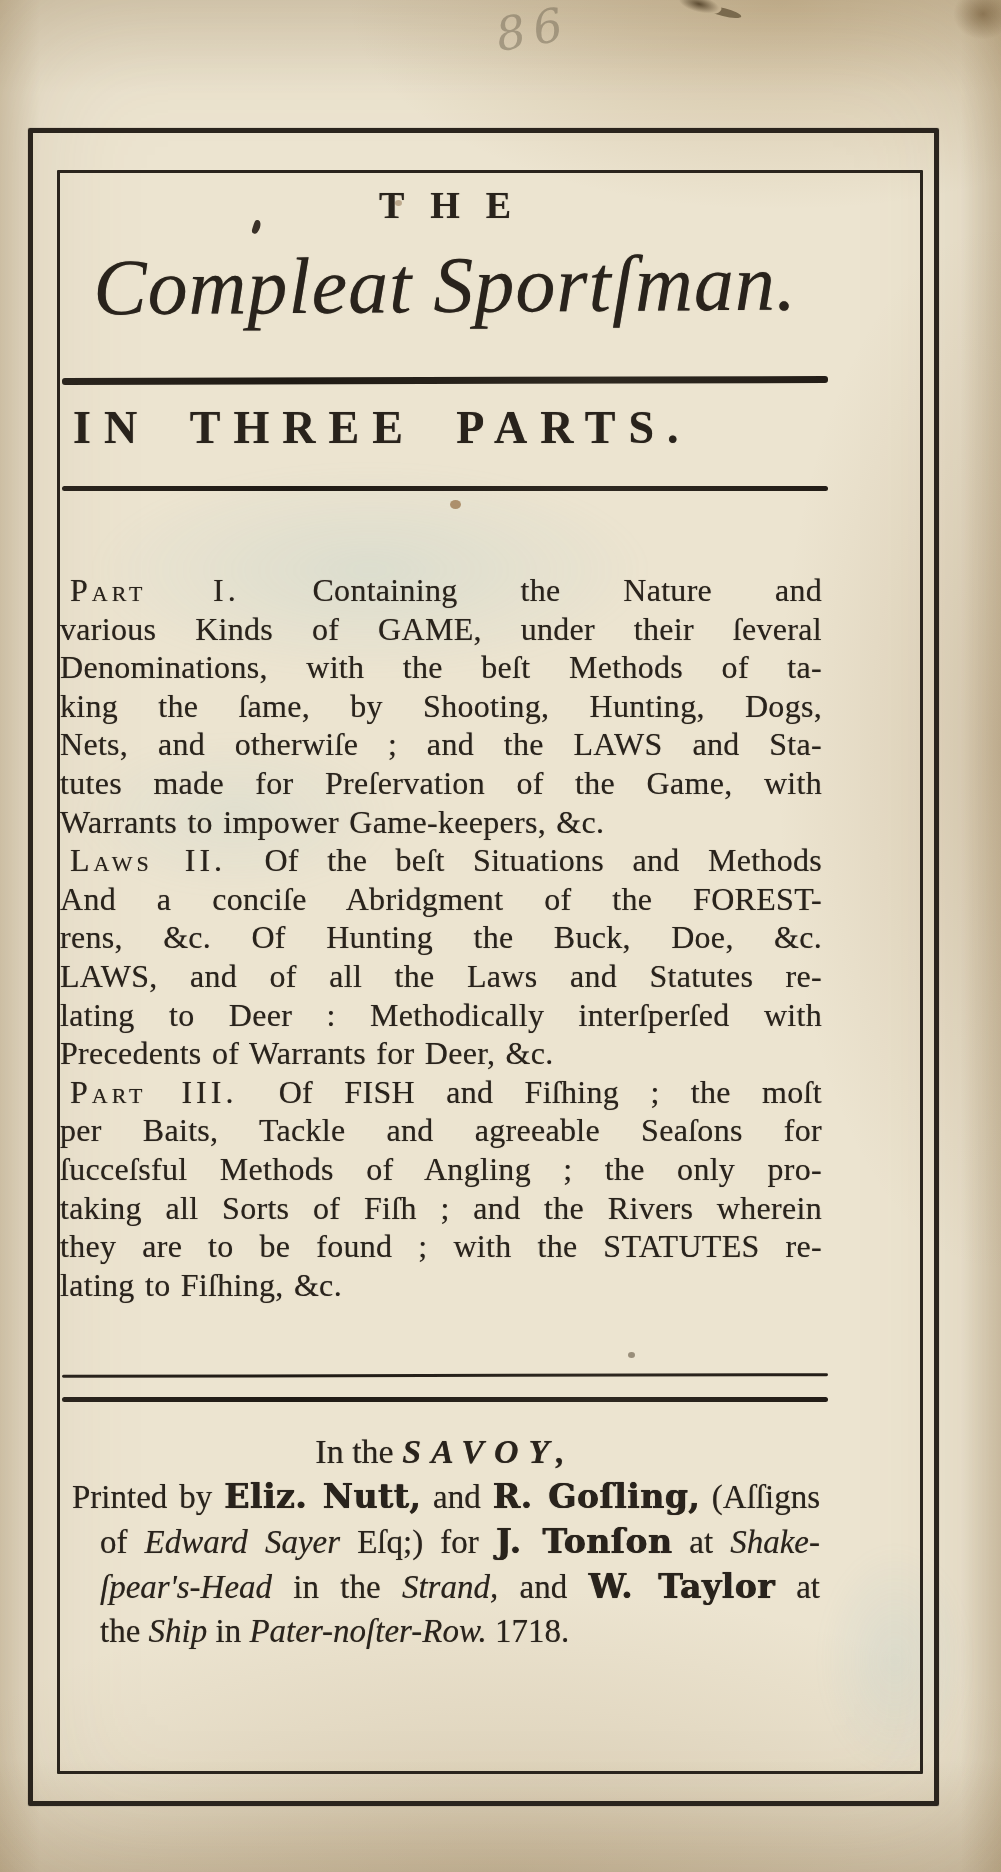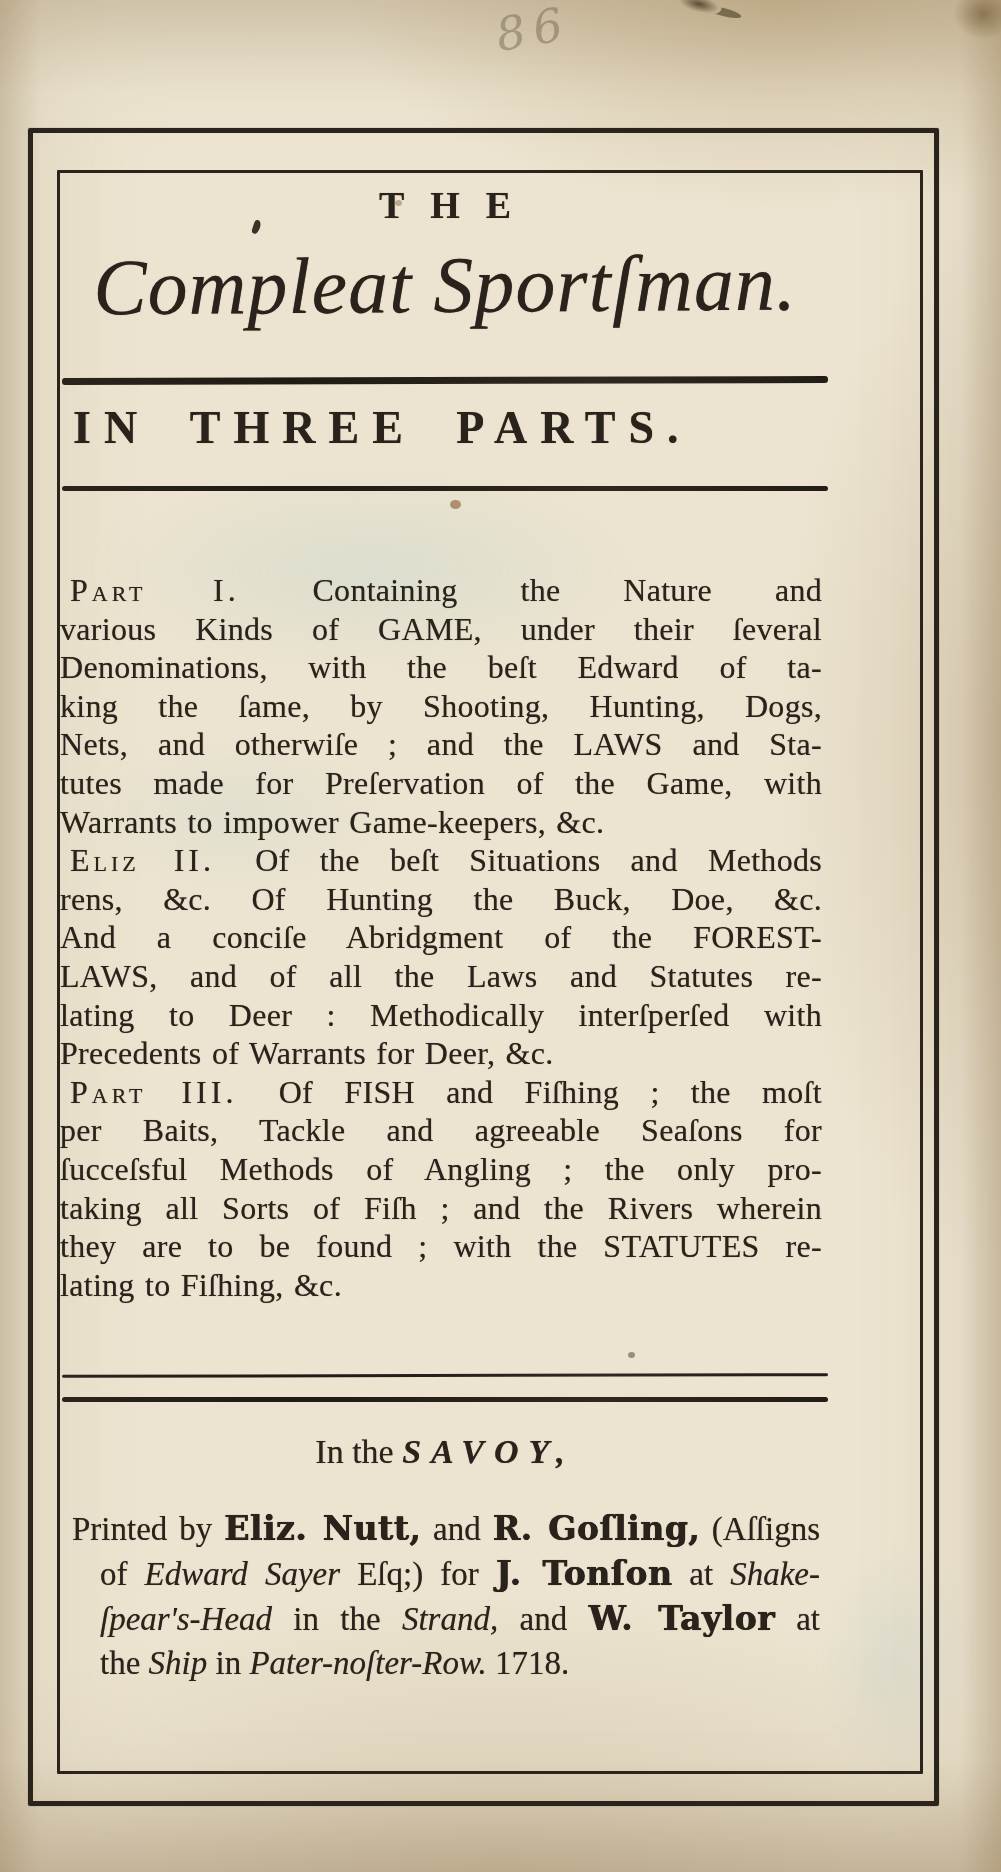--- a/index.html
+++ b/index.html
@@ -35,21 +35,21 @@
   .section-heading{margin-top:14px;font-size:46px;line-height:60px;
     letter-spacing:13px;word-spacing:16px;font-weight:bold;text-indent:13px;}
   .body-block{margin-top:80px;font-size:32px;letter-spacing:0.3px;word-spacing:2px;}
   .bodyline{line-height:38.6px;height:38.6px;white-space:nowrap;padding-right:8px;}
   .bodyline.jl{white-space:normal;text-align:justify;text-align-last:justify;}
   .bodyline.first{padding-left:10px;}
   .bodyline.ind{}
   .plabel{font-variant:small-caps;letter-spacing:4px;padding-right:10px;}
   .savoy-line{margin-top:28px;text-align:center;font-size:34px;line-height:44px;}
   .savoy-place{font-style:italic;letter-spacing:10px;font-weight:bold;}
-  .imprint{margin-top:32px;font-size:33px;}
+  .imprint{margin-top:0;font-size:33px;}
   .impline{line-height:45px;height:45px;white-space:nowrap;padding-right:10px;}
   .impline.jl{white-space:normal;text-align:justify;text-align-last:justify;}
   .impline.l1{padding-left:12px;}
   .impline.cont{padding-left:40px;}
   .bl{font-family:"DejaVu Serif", serif;font-weight:bold;letter-spacing:0.5px;
     text-shadow:0.7px 0 0 currentColor, 0 0 1px rgba(41,35,28,.6);}
   .it{font-style:italic;}
   .handwritten{position:absolute;left:496px;top:2px;font-family:"DejaVu Serif", serif;
     font-style:italic;font-size:46px;color:rgba(115,105,86,0.5);transform:rotate(-10deg);
     letter-spacing:8px;text-shadow:none;}
@@ -101,32 +101,32 @@
 
   <div class="rule r2"></div>
 
   <div class="body-block">
 
     <div class="bodyline first jl">
       <span class="plabel">Part I.</span>
       <span>Containing the Nature and</span>
     </div>
     <div class="bodyline ind jl">various Kinds of GAME, under their ſeveral</div>
-    <div class="bodyline ind jl">Denominations, with the beſt Edward of ta-</div>
+    <div class="bodyline ind jl">Denominations, with the beſt Methods of ta-</div>
     <div class="bodyline ind jl">king the ſame, by Shooting, Hunting, Dogs,</div>
     <div class="bodyline ind jl">Nets, and otherwiſe ; and the LAWS and Sta-</div>
     <div class="bodyline ind jl">tutes made for Preſervation of the Game, with</div>
     <div class="bodyline ind">Warrants to impower Game-keepers, &amp;c.</div>
 
     <div class="bodyline first jl">
-      <span class="plabel">Eliz II.</span>
+      <span class="plabel">Laws II.</span>
       <span>Of the beſt Situations and Methods</span>
     </div>
+    <div class="bodyline ind jl">And a conciſe Abridgment of the FOREST-</div>
     <div class="bodyline ind jl">rens, &amp;c.  Of Hunting the Buck, Doe, &amp;c.</div>
-    <div class="bodyline ind jl">And a conciſe Abridgment of the FOREST-</div>
     <div class="bodyline ind jl">LAWS, and of all the Laws and Statutes re-</div>
     <div class="bodyline ind jl">lating to Deer :  Methodically interſperſed with</div>
     <div class="bodyline ind">Precedents of Warrants for Deer, &amp;c.</div>
 
     <div class="bodyline first jl">
       <span class="plabel">Part III.</span>
       <span>Of FISH and Fiſhing ; the moſt</span>
     </div>
     <div class="bodyline ind jl">per Baits, Tackle and agreeable Seaſons for</div>
     <div class="bodyline ind jl">ſucceſsful Methods of Angling ;  the only pro-</div>

